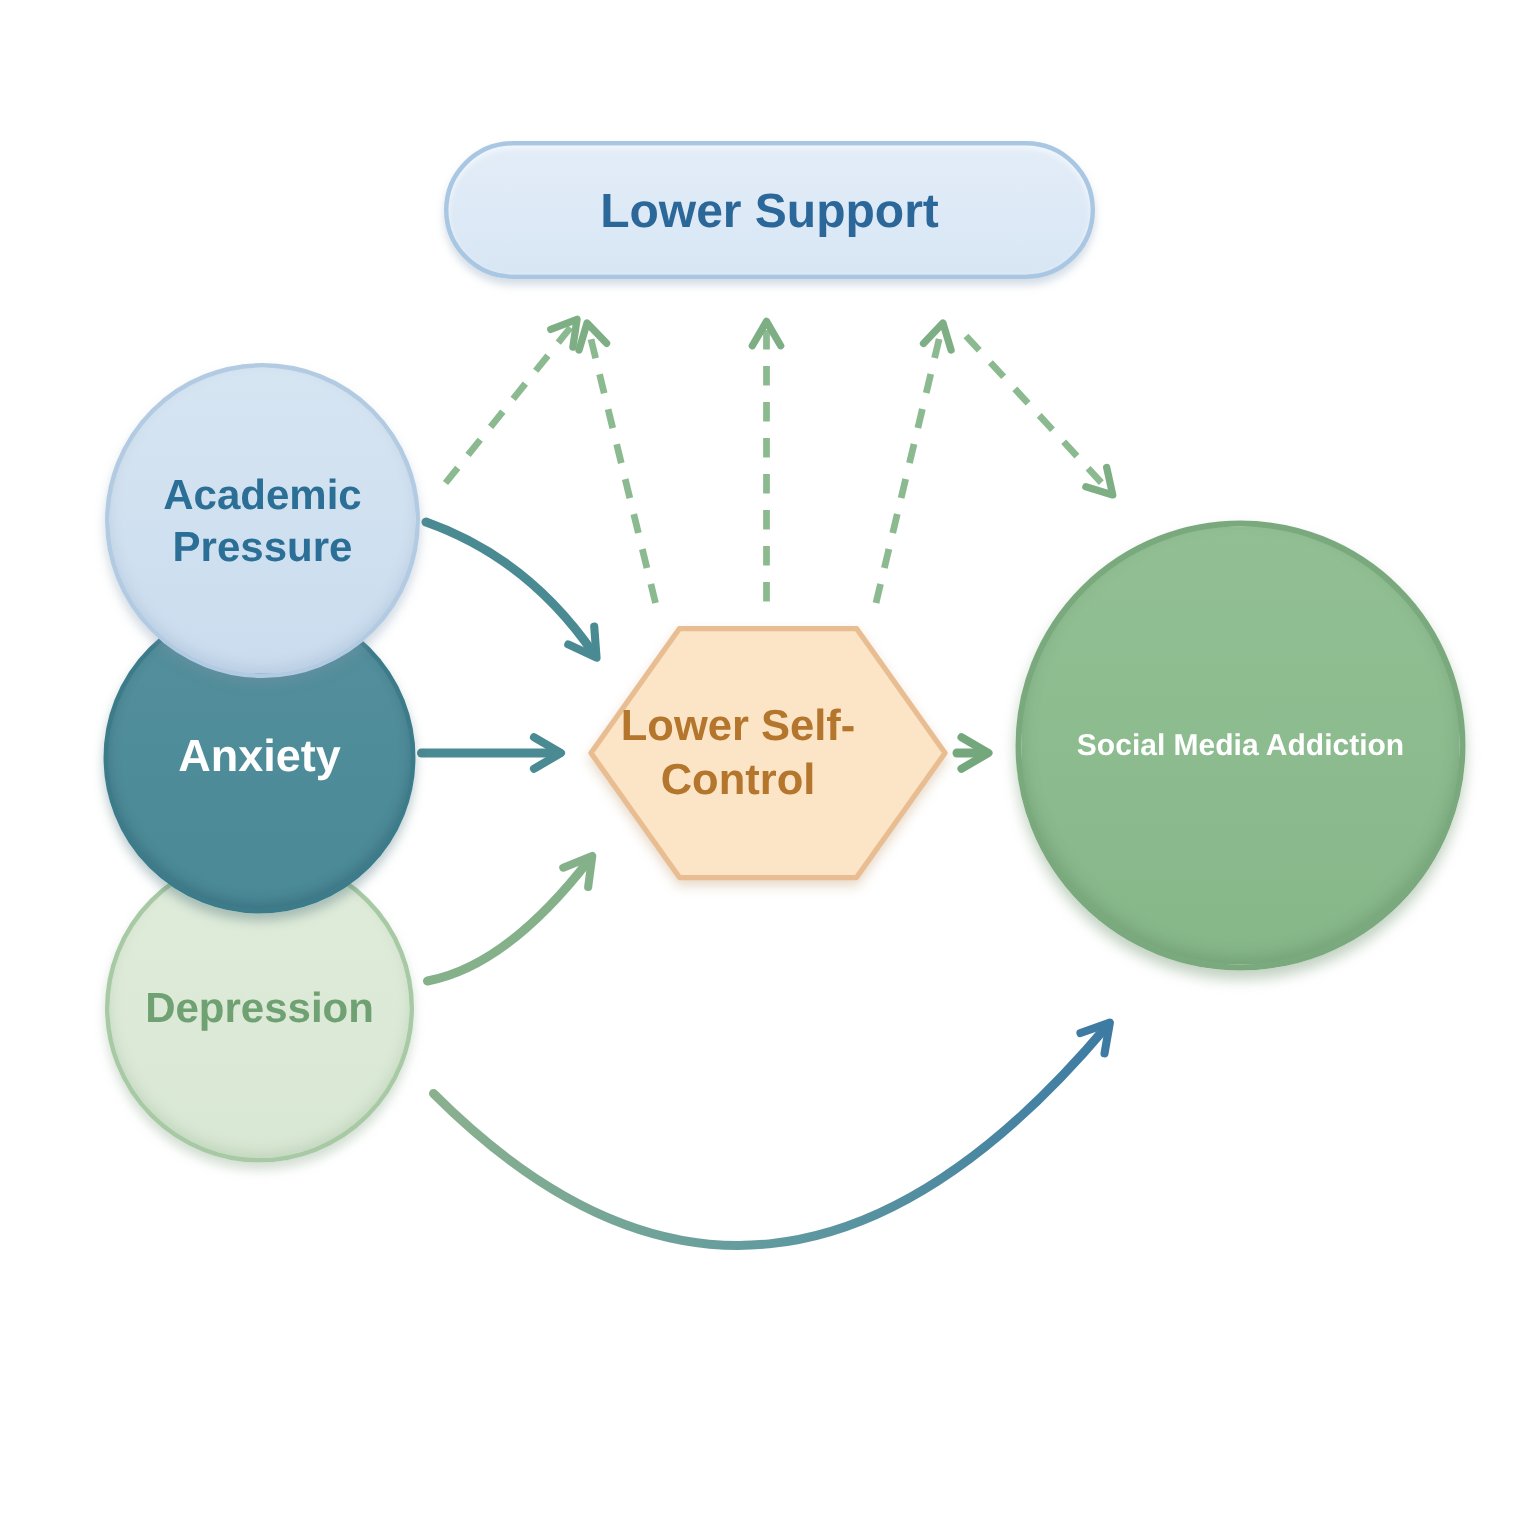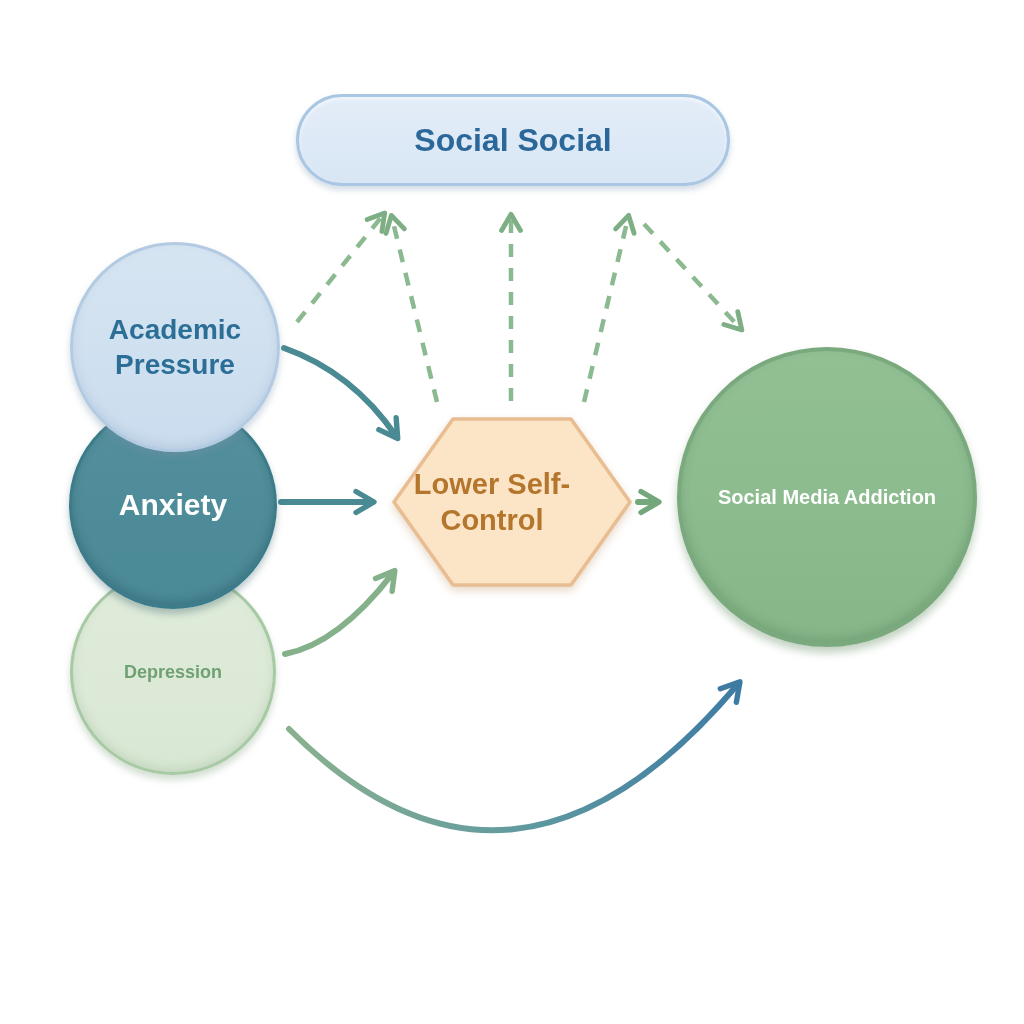--- a/index.html
+++ b/index.html
@@ -37,21 +37,21 @@
     left:69px;top:401px;width:208px;height:208px;
     background:linear-gradient(180deg,#548f9c 0%,#4a8996 100%);
     border:3px solid #3c7b8a;
     color:#ffffff;font-size:30px;z-index:31;
     box-shadow:0 5px 7px rgba(60,100,110,0.35), inset 0 -4px 8px rgba(30,70,85,0.3);
   }
   .c-depression{
     left:70px;top:569px;width:206px;height:206px;
     background:linear-gradient(180deg,#e0ecdb 0%,#d8e7d3 100%);
     border:3px solid #a7c9a4;
-    color:#6fa173;font-size:18px;z-index:30;
+    color:#6fa173;font-size:28px;z-index:30;
     box-shadow:0 5px 7px rgba(130,160,130,0.35), inset 0 -4px 8px rgba(140,170,140,0.25);
   }
   .c-addiction{
     left:677px;top:347px;width:300px;height:300px;
     background:linear-gradient(180deg,#92c094 0%,#86b789 100%);
     border:4px solid #7aa97d;
     color:#ffffff;font-size:20px;line-height:1.35;z-index:20;
     box-shadow:0 6px 9px rgba(100,140,100,0.4), inset 0 -5px 10px rgba(80,120,85,0.3);
   }
   .c-academic .label, .c-addiction .label{max-width:185px;}
@@ -105,21 +105,21 @@
     <path d="M 289 729 Q 512 952 738 684" fill="none" stroke="url(#curveGrad)" stroke-width="6" stroke-linecap="round" marker-end="url(#arrow-blue)"></path>
 
     <path d="M 297 322 L 383 215" fill="none" stroke="#8cba90" stroke-width="4.5" stroke-dasharray="13 11" marker-end="url(#arrow-dash)"></path>
     <path d="M 437 402 L 392 218" fill="none" stroke="#8cba90" stroke-width="4.5" stroke-dasharray="13 11" marker-end="url(#arrow-dash)"></path>
     <path d="M 511 401 L 511 217" fill="none" stroke="#8cba90" stroke-width="4.5" stroke-dasharray="13 11" marker-end="url(#arrow-dash)"></path>
     <path d="M 584 402 L 628 218" fill="none" stroke="#8cba90" stroke-width="4.5" stroke-dasharray="13 11" marker-end="url(#arrow-dash)"></path>
     <path d="M 644 224 L 740 328" fill="none" stroke="#8cba90" stroke-width="4.5" stroke-dasharray="13 11" marker-end="url(#arrow-dash)"></path>
   </svg>
 
   <div class="node pill">
-    <span class="label">Social Social</span>
+    <span class="label">Lower Support</span>
   </div>
 
   <div class="node circle c-academic">
     <span class="label">Academic Pressure</span>
   </div>
   <div class="node circle c-anxiety">
     <span class="label">Anxiety</span>
   </div>
   <div class="node circle c-depression">
     <span class="label">Depression</span>

